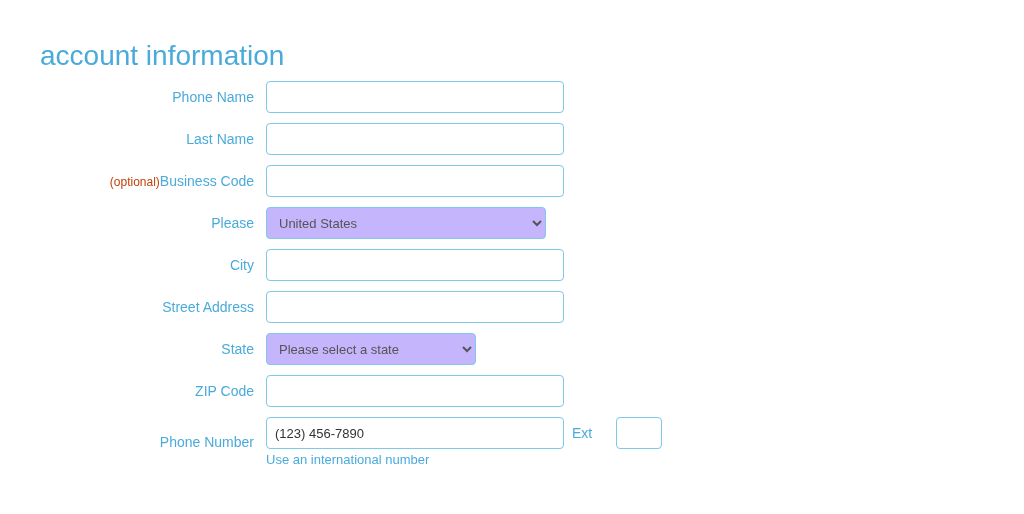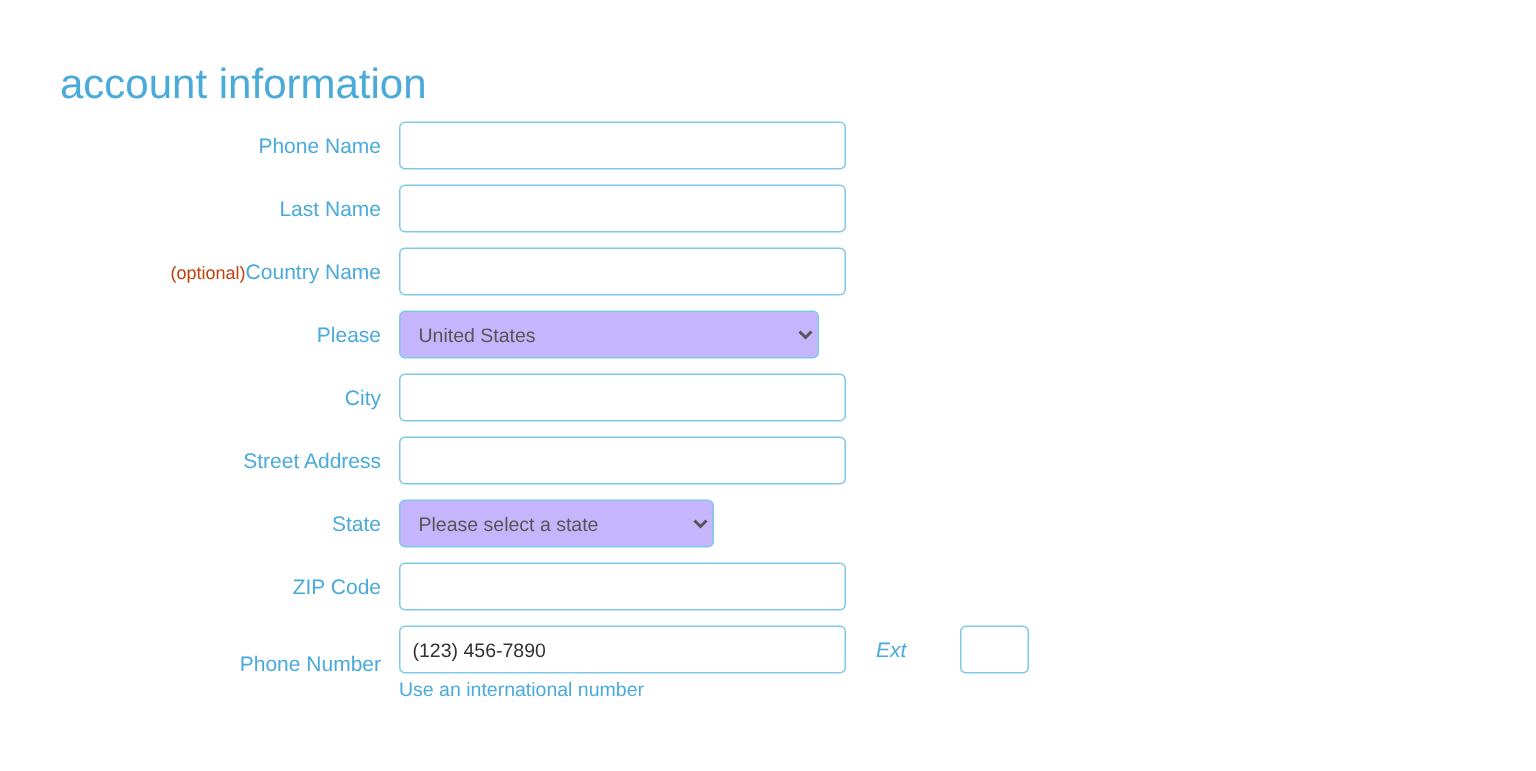--- a/index.html
+++ b/index.html
@@ -95,28 +95,27 @@
       width: 280px;
     }
 
     .state-select {
       width: 210px;
     }
 
     .phone-row {
       display: flex;
       align-items: center;
-      gap: 20px;
+      gap: 8px;
     }
 
     .ext-label {
       color: #4aabdb;
       font-size: 14px;
       margin-right: 16px;
-      font-style: italic;
     }
 
     .ext-input {
       width: 46px !important;
       height: 32px;
     }
 
     .phone-main-input {
       width: 298px;
     }
@@ -150,21 +149,21 @@
 
       <tr>
         <td class="label-cell">Last Name</td>
         <td class="input-cell">
           <input type="text" style="">
         </td>
       </tr>
 
       <tr>
         <td class="label-cell">
-          <span class="optional-tag">(optional)</span><span>Country Name</span>
+          <span class="optional-tag">(optional)</span><span>Business Code</span>
         </td>
         <td class="input-cell">
           <input type="text" style="">
         </td>
       </tr>
 
       <tr>
         <td class="label-cell">Please</td>
         <td class="input-cell">
           <select class="country-select">

